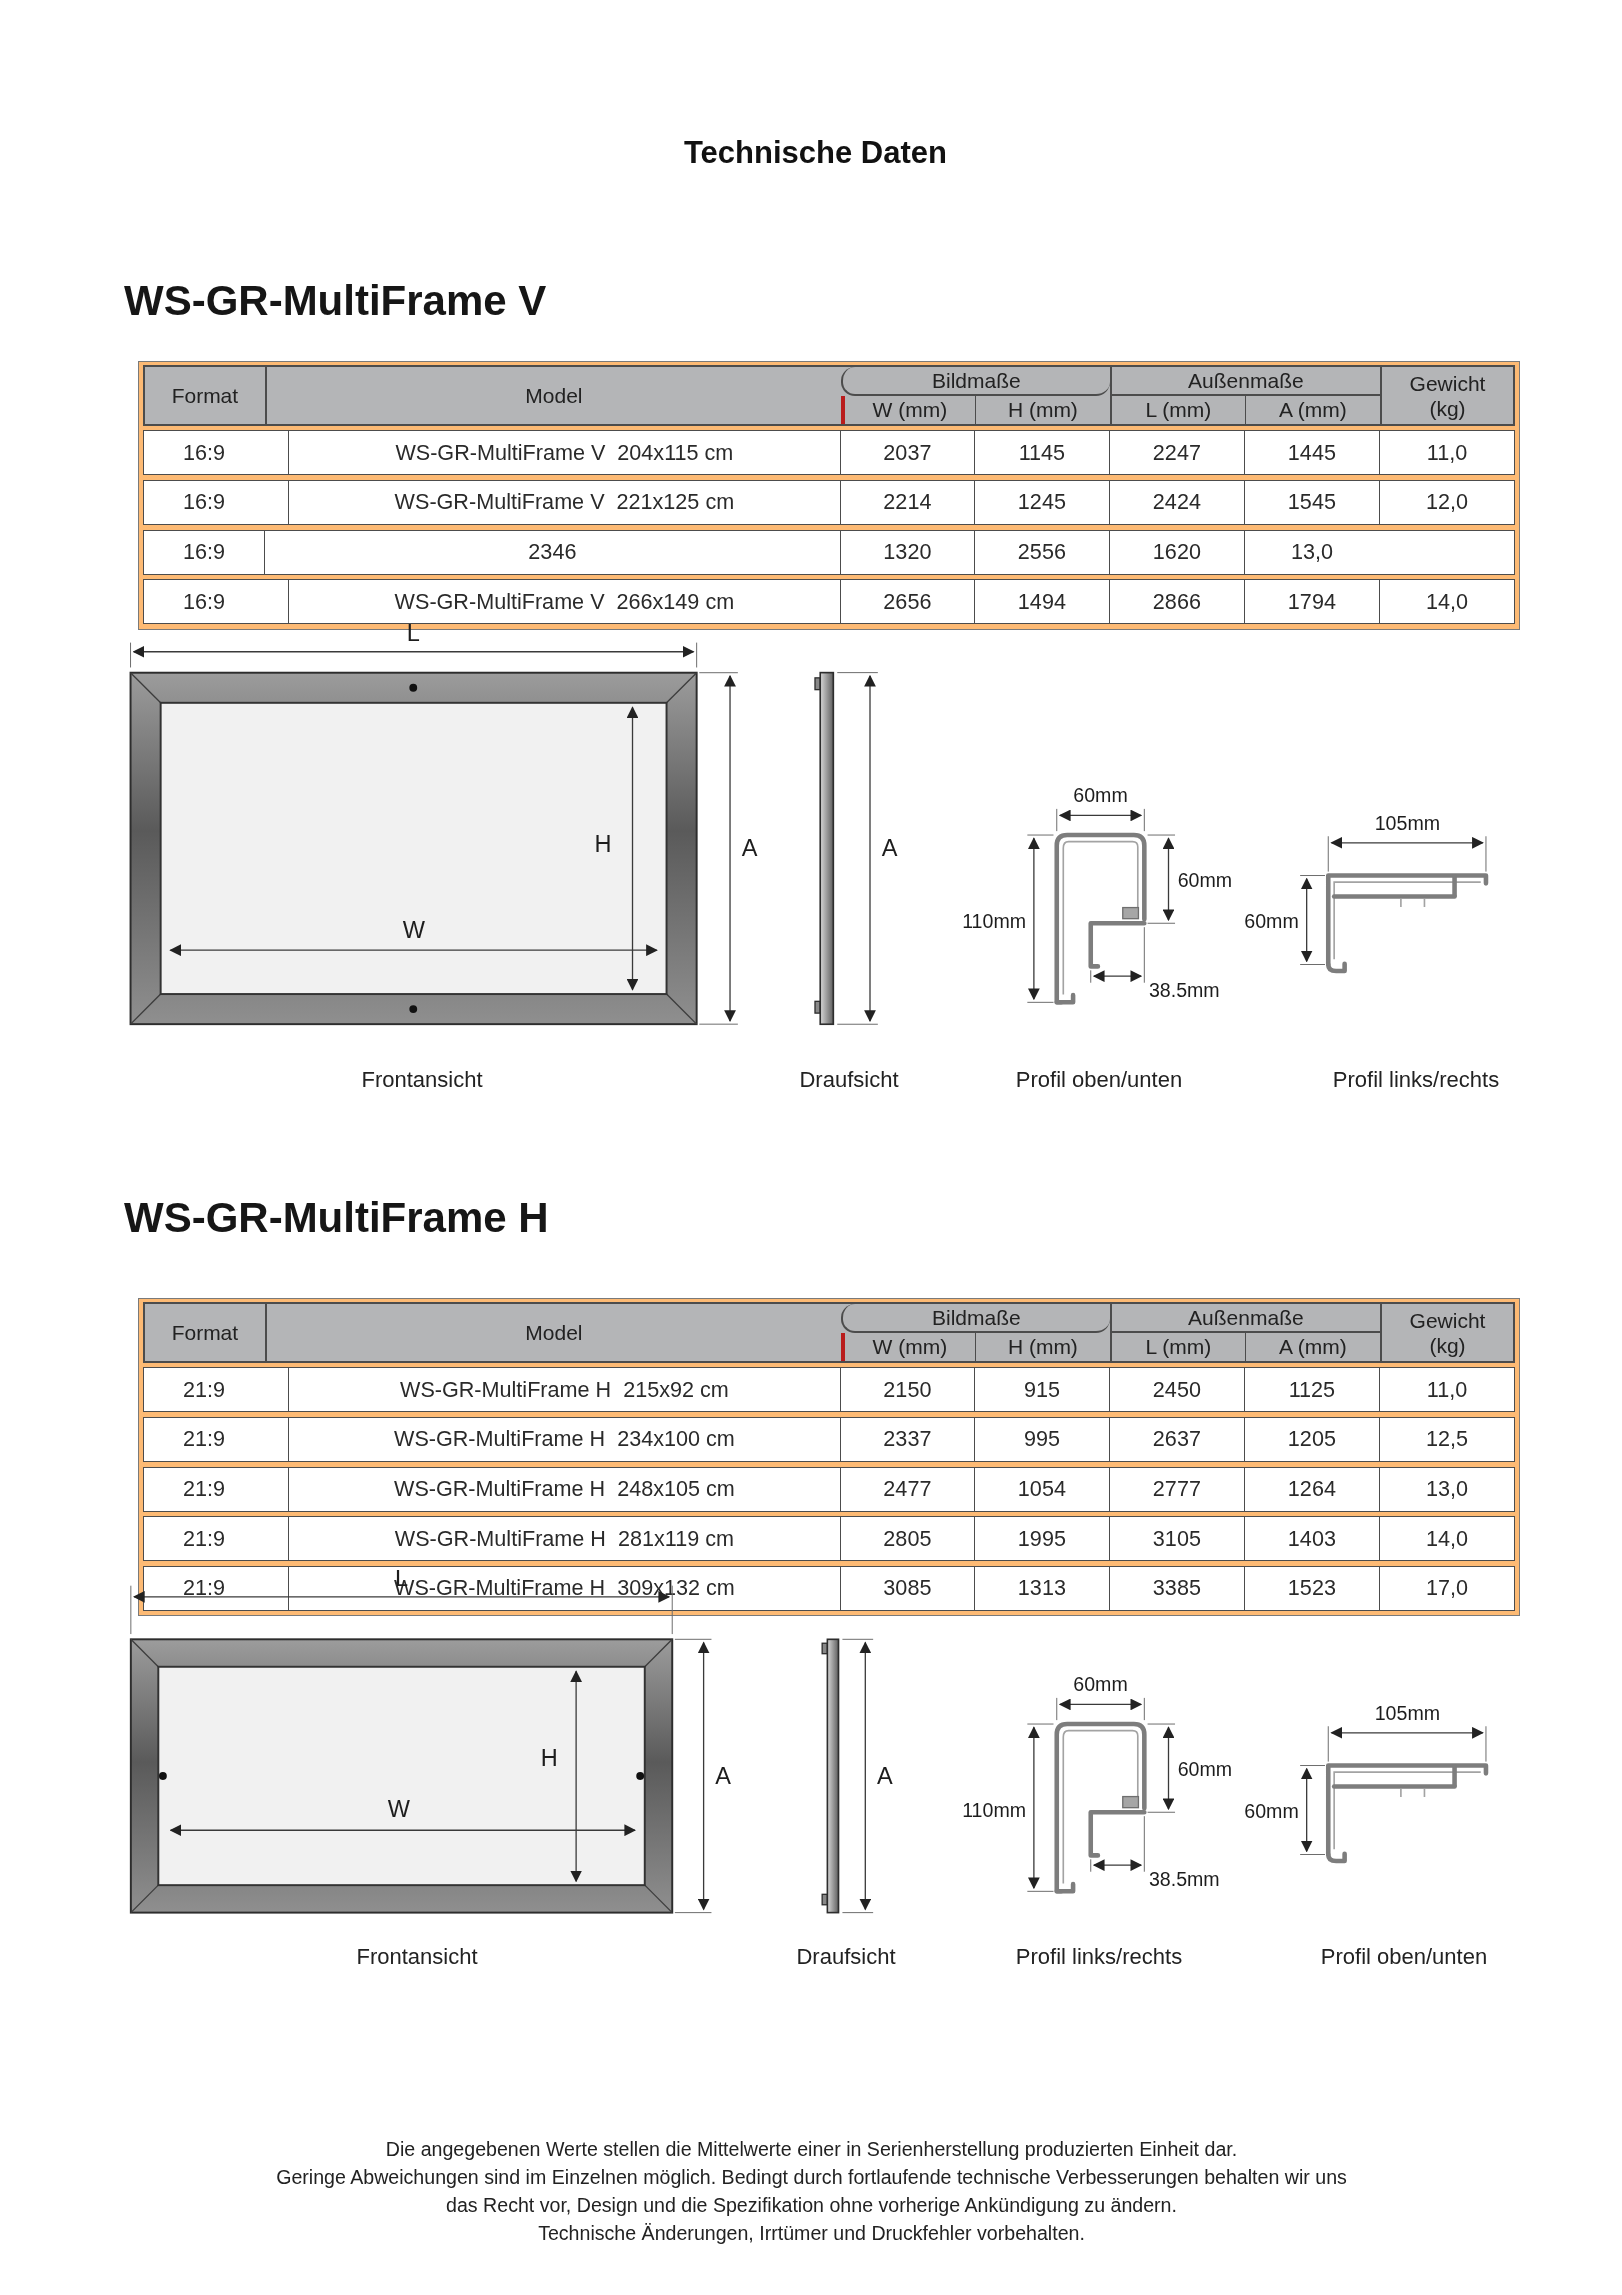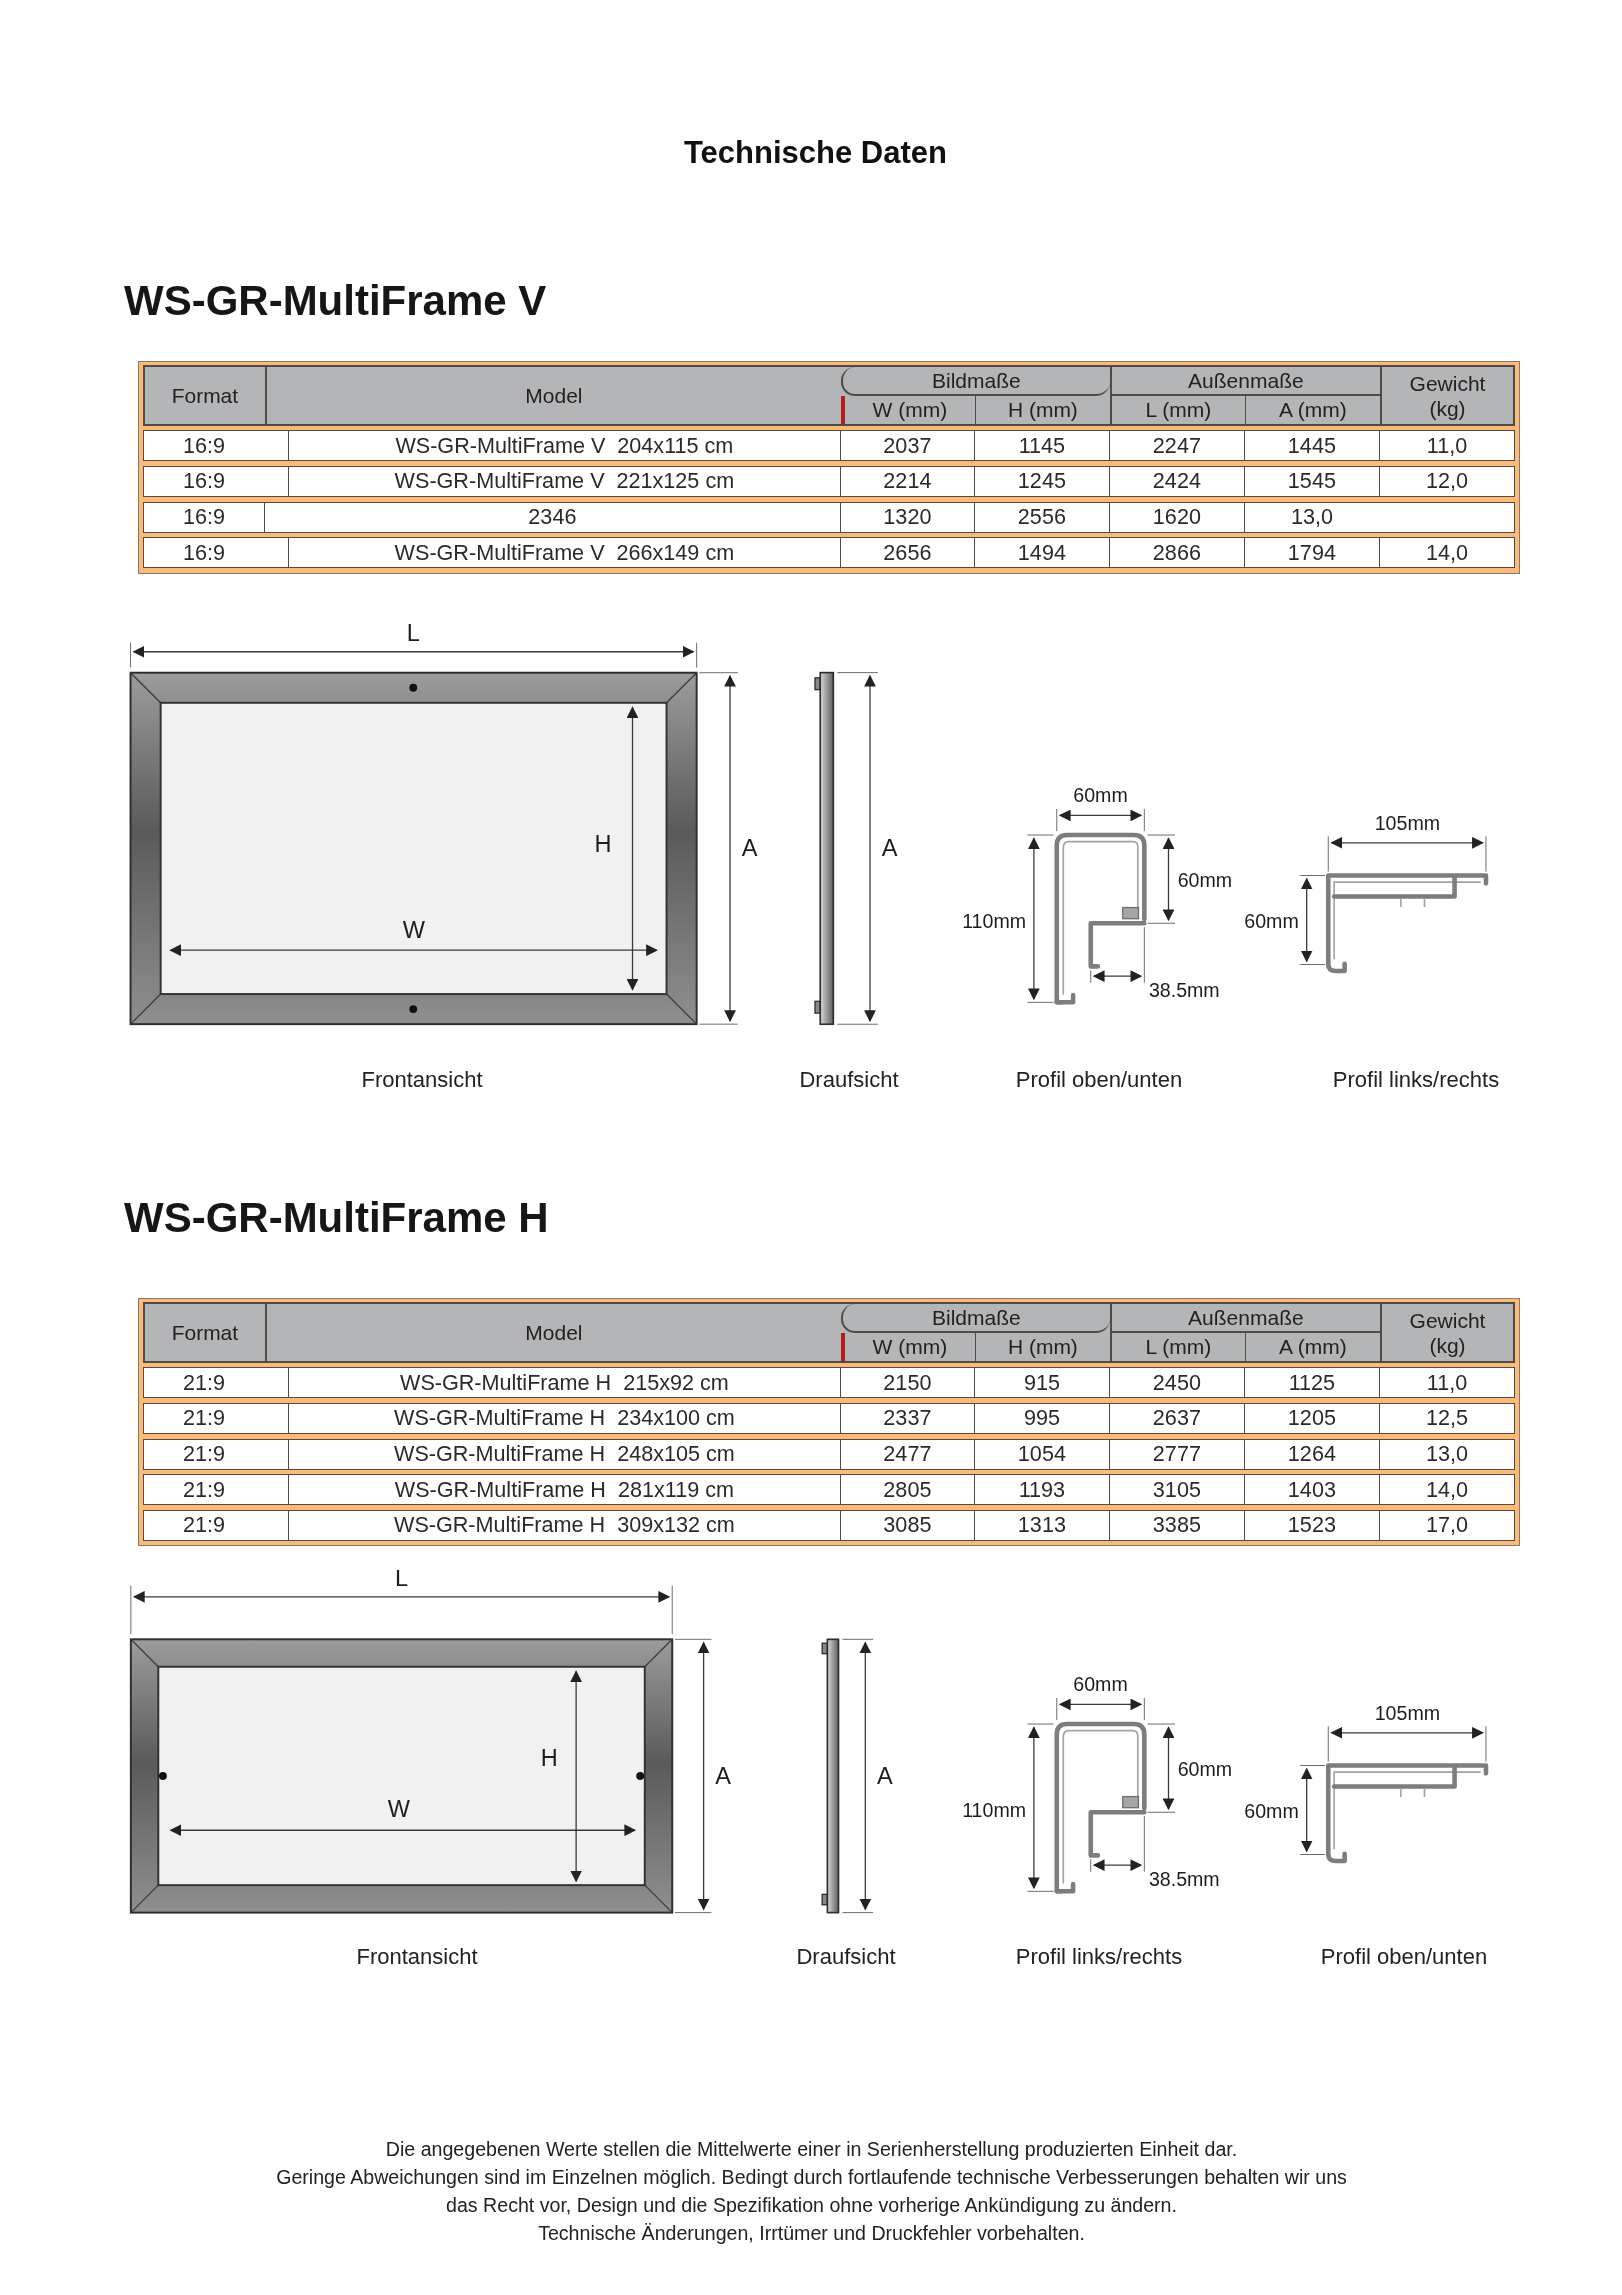--- a/index.html
+++ b/index.html
@@ -35,21 +35,21 @@
   .hc-bild    { grid-area:1/3/2/5; border-left:2px solid #4c4c4c; border-bottom:2px solid #4c4c4c;border-radius:14px; }
   .hc-aussen  { grid-area:1/5/2/7; border-left:2px solid #4c4c4c; border-bottom:2px solid #4c4c4c; }
   .hc-gewicht { grid-area:1/7/3/8; border-left:2px solid #4c4c4c; flex-direction:column; line-height:25px; }
   .hc-w { grid-area:2/3/3/4; border-left:4px solid #b91c1c; }
   .hc-h { grid-area:2/4/3/5; border-left:1.3px solid #4c4c4c; }
   .hc-l { grid-area:2/5/3/6; border-left:2px solid #4c4c4c; }
   .hc-a { grid-area:2/6/3/7; border-left:1.3px solid #4c4c4c; }
   .t-row {
     display:grid;
     grid-template-columns:120px 576px 134px 135px 135px 135px 1fr;
-    height:31px; margin-top:4.6px; background:#ffffff;
+    height:45px; margin-top:4.6px; background:#ffffff;
     border:1.3px solid #4c4c4c; font-size:21.6px; color:#2a2a2a;
   }
   .t-row > div { display:flex; align-items:center; justify-content:center; border-left:1.3px solid #4c4c4c; }
   .t-row > div:first-child { border-left:none; }
   .c-model { white-space:pre;margin-left:24px; }
   
   .drawings { position:absolute; left:124px; width:1427px; }
   .cap {
     position:absolute; transform:translateX(-50%); font-size:22px;
     color:#222; white-space:nowrap;
@@ -266,21 +266,21 @@
       <div>2477</div>
       <div>1054</div>
       <div>2777</div>
       <div>1264</div>
       <div>13,0</div>
     </div>
     <div class="t-row">
       <div>21:9</div>
       <div class="c-model">WS-GR-MultiFrame H  281x119 cm</div>
       <div>2805</div>
-      <div>1193</div>
+      <div>1995</div>
       <div>3105</div>
       <div>1403</div>
       <div>14,0</div>
     </div>
     <div class="t-row">
       <div>21:9</div>
       <div class="c-model">WS-GR-MultiFrame H  309x132 cm</div>
       <div>3085</div>
       <div>1313</div>
       <div>3385</div>

